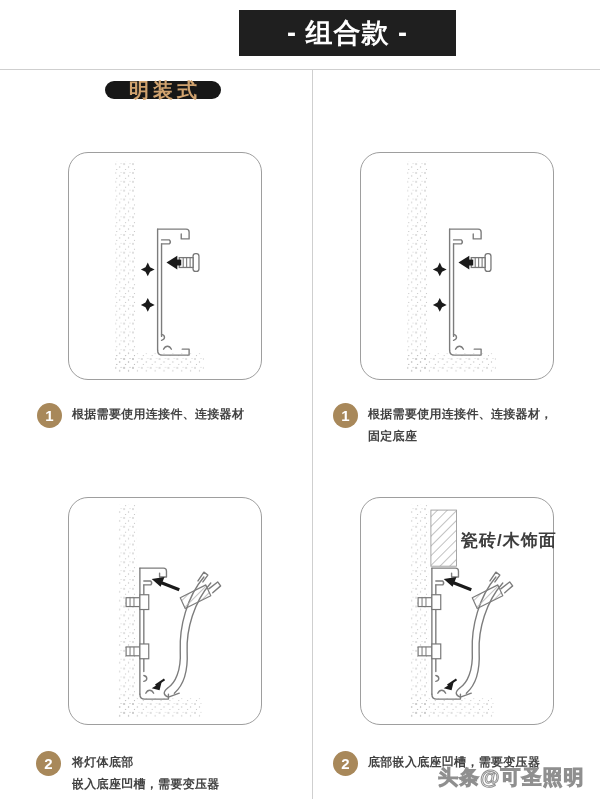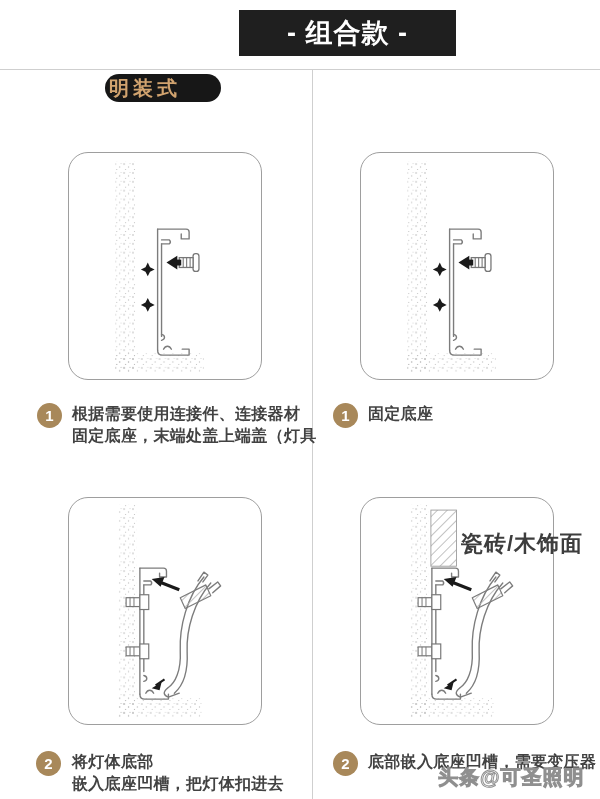--- a/index.html
+++ b/index.html
@@ -3,35 +3,35 @@
 <meta charset="utf-8">
 <style>
   html,body{margin:0;padding:0;background:#fff;}
   .page{position:relative;width:600px;height:799px;background:#fff;overflow:hidden;
         font-family:"Liberation Sans",sans-serif;}
   .banner{position:absolute;left:203px;top:10px;width:217px;height:46px;background:#1f1f1f;
         color:#fff;display:flex;align-items:center;justify-content:center;
         font-size:27px;font-weight:bold;letter-spacing:1px;margin-left:36px;}
   .top-rule{position:absolute;left:0;top:69px;width:600px;height:1px;background:#cfcfcf;}
   .col-rule{position:absolute;left:312px;top:69px;width:1px;height:730px;background:#cfcfcf;}
-  .pill{position:absolute;top:74px;height:28px;background:#171717;border-radius:17px;
-        color:#d1a36f;display:flex;align-items:center;
+  .pill{position:absolute;top:81px;height:18px;background:#171717;border-radius:17px;
+        color:#d1a36f;display:flex;align-items:center;justify-content:center;
         font-size:20px;font-weight:bold;letter-spacing:4px;padding-left:4px;}
   .pill-left{left:105px;width:112px;}
   .pill-right{left:402px;width:110px;}
   .diagram{position:absolute;width:194px;height:228px;border:1.5px solid #9e9e9e;
         border-radius:20px;background:#fff;box-sizing:border-box;}
   .d1{left:68px;top:152px;} .d2{left:360px;top:152px;}
   .d3{left:68px;top:497px;} .d4{left:360px;top:497px;}
   .stepnum{position:absolute;width:25px;height:25px;border-radius:50%;background:#a8885a;
         color:#fff;font-size:15px;font-weight:bold;display:flex;align-items:center;
         justify-content:center;}
-  .steptext{position:absolute;font-size:16px;line-height:22px;color:#424242;
+  .steptext{position:absolute;font-size:12px;line-height:22px;color:#424242;
         font-weight:600;letter-spacing:.3px;white-space:nowrap;}
-  .finish-label{position:absolute;left:461px;top:529px;font-size:22px;font-weight:600;
+  .finish-label{position:absolute;left:461px;top:529px;font-size:17px;font-weight:600;
         color:#3d3d3d;letter-spacing:1px;}
   .watermark{position:absolute;left:438px;top:764px;font-size:20px;font-weight:bold;
         color:rgba(255,255,255,.92);-webkit-text-stroke:1px #8f8f8f;letter-spacing:1px;}
   svg{display:block;}
   .ln{stroke:#7c7c7c;stroke-width:1.4;fill:none;stroke-linecap:round;stroke-linejoin:round;}
   .blk{fill:#1a1a1a;stroke:none;}
 </style>
 </head>
 <body>
 
@@ -117,27 +117,27 @@
       <polygon class="blk" points="80,111 82.3,115.7 87,118 82.3,120.3 80,125 77.7,120.3 73,118 77.7,115.7"></polygon>
       <polygon class="blk" points="80,147 82.3,151.7 87,154 82.3,156.3 80,161 77.7,156.3 73,154 77.7,151.7"></polygon>
     </svg>
   </div>
 
   <div class="stepnum" style="left:37px;top:403px">
     <span>1</span>
   </div>
   <div class="steptext" style="left:72px;top:403px">
     <div>根据需要使用连接件、连接器材</div>
-    <div>固定底座，末端处盖上端盖（灯具</div>
   </div>
 
   <div class="stepnum" style="left:333px;top:403px">
     <span>1</span>
   </div>
   <div class="steptext" style="left:368px;top:403px">
+    <div>根据需要使用连接件、连接器材，</div>
     <div>固定底座</div>
   </div>
 
   <div class="diagram d3">
     <svg viewBox="0 0 194 228" width="191" height="225">
       <rect x="50" y="6" width="19" height="216" fill="url(#stip)"></rect>
       <rect x="50" y="203" width="85" height="19" fill="url(#stip)"></rect>
       <g class="ln">
         <path d="M72,71 h24 q3,0 3,3 v6 h-7 v-4"></path>
         <path d="M76,84 h7 q2,2 0,4 h-7"></path>
@@ -222,21 +222,21 @@
       </g>
     </svg>
   </div>
   <div class="finish-label">瓷砖/木饰面</div>
 
   <div class="stepnum" style="left:36px;top:751px">
     <span>2</span>
   </div>
   <div class="steptext" style="left:72px;top:751px">
     <div>将灯体底部</div>
-    <div>嵌入底座凹槽，把灯体扣进去</div>
+    <div>嵌入底座凹槽，需要变压器</div>
   </div>
 
   <div class="stepnum" style="left:333px;top:751px">
     <span>2</span>
   </div>
   <div class="steptext" style="left:368px;top:751px">
     <div>底部嵌入底座凹槽，需要变压器</div>
   </div>
 
   <div class="watermark">头条@可圣照明</div>

